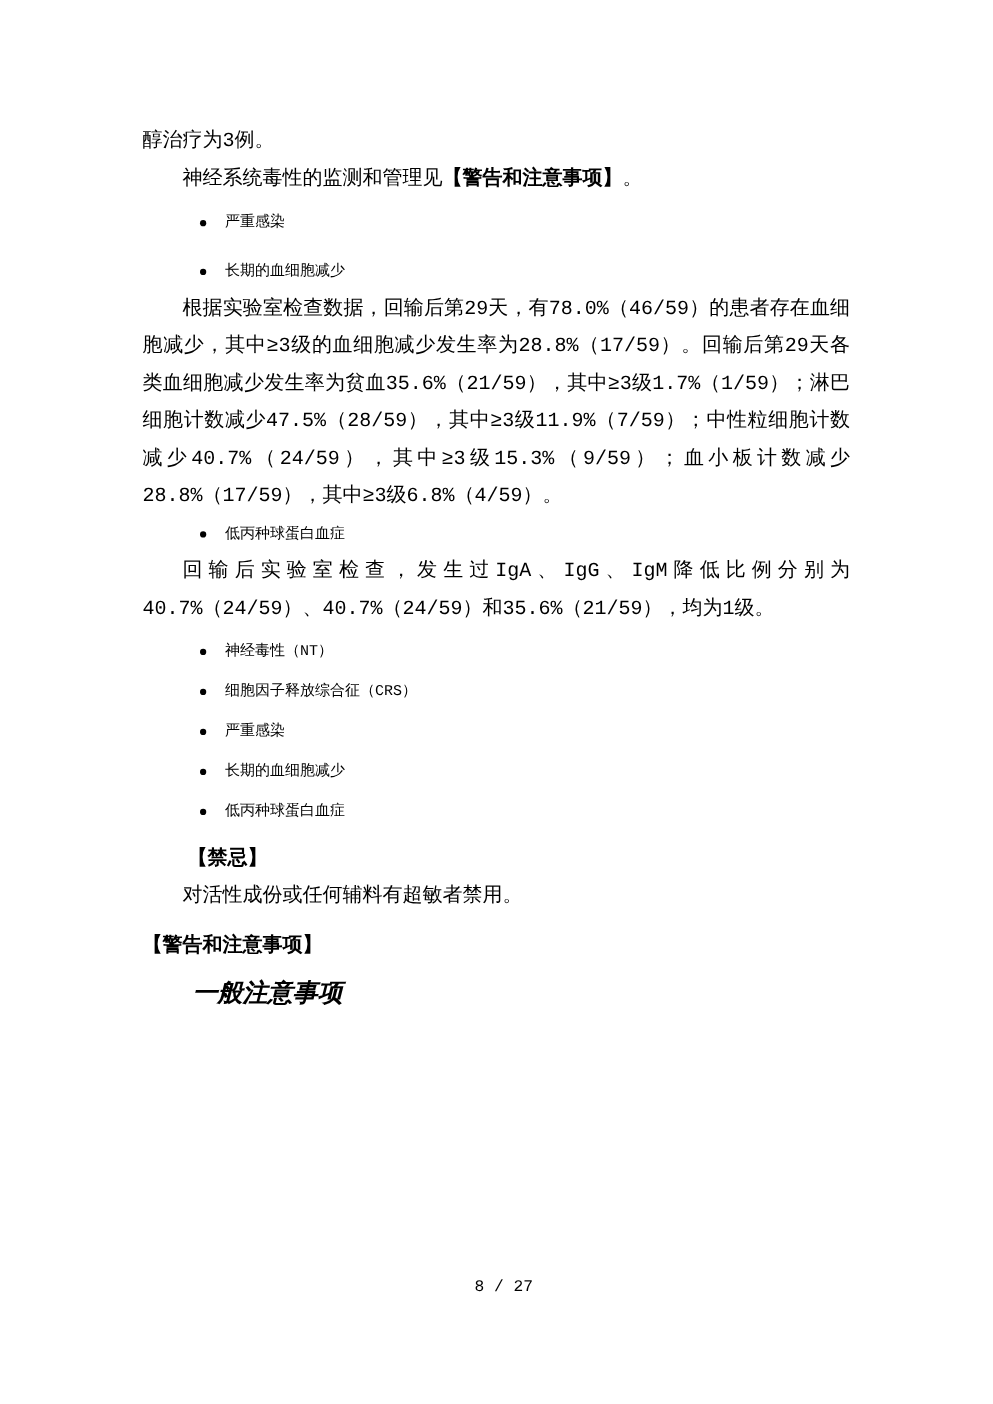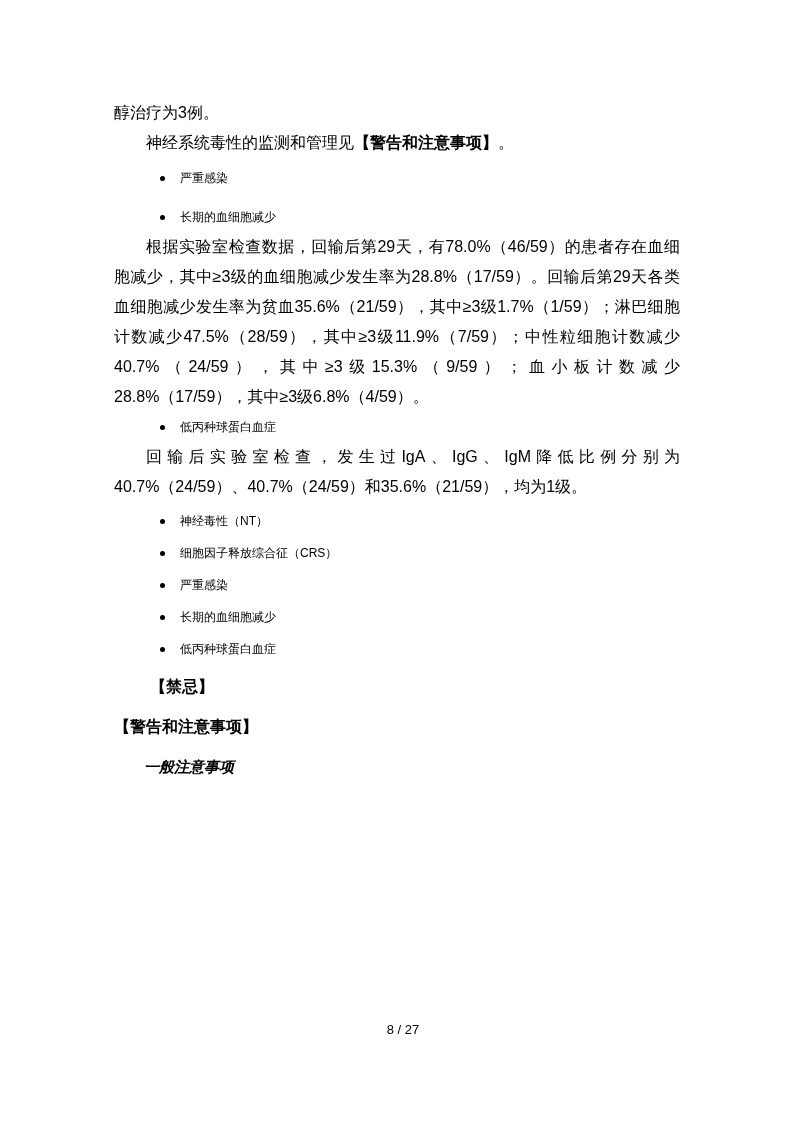--- a/index.html
+++ b/index.html
@@ -3,21 +3,21 @@
 <meta charset="utf-8">
 <style>
   html, body { margin: 0; padding: 0; background: #ffffff; }
   .page {
     position: relative;
     width: 794px;
     height: 1123px;
     margin: 0 auto;
     background: #ffffff;
     color: #000000;
-    font-family: Liberation Sans, sans-serif;
+    font-family: Liberation Mono, monospace;
     box-sizing: border-box;
     padding: 98px 114px 0 114px;
     overflow: hidden;
     border-radius: 24px;
   }
   .page p {
     margin: 0;
     font-size: 16px;
     line-height: 30px;
     text-align: justify;
@@ -44,21 +44,21 @@
   ul.adr-list li { margin-bottom: 2px; }
 
   .h-section {
     font-size: 16px;
     line-height: 30px;
     font-weight: bold;
     margin: 0;
     text-align: left;
   }
   .h-sub {
-    font-size: 15px;
+    font-size: 20px;
     line-height: 30px;
     font-weight: bold;
     font-style: italic;
     margin: 0;
     text-indent: 2em;
     text-align: left;
   }
 
   .mt2  { margin-top: 2px; }
   .mt5  { margin-top: 5px; }
@@ -127,20 +127,21 @@
       <span>长期的血细胞减少</span>
     </li>
     <li class="bullet-line">
       <span class="dot"></span>
       <span>低丙种球蛋白血症</span>
     </li>
   </ul>
 
   <div class="h-section mt8"><span>【禁忌】</span></div>
 
+  <p class="indent mt15"><span>对活性成份或任何辅料有超敏者禁用。</span></p>
 
   <div class="h-section mt10"><span>【警告和注意事项】</span></div>
 
   <div class="h-sub mt10"><span>一般注意事项</span></div>
 
 
   <div class="footer">
     <span>8 / 27</span>
   </div>
 

